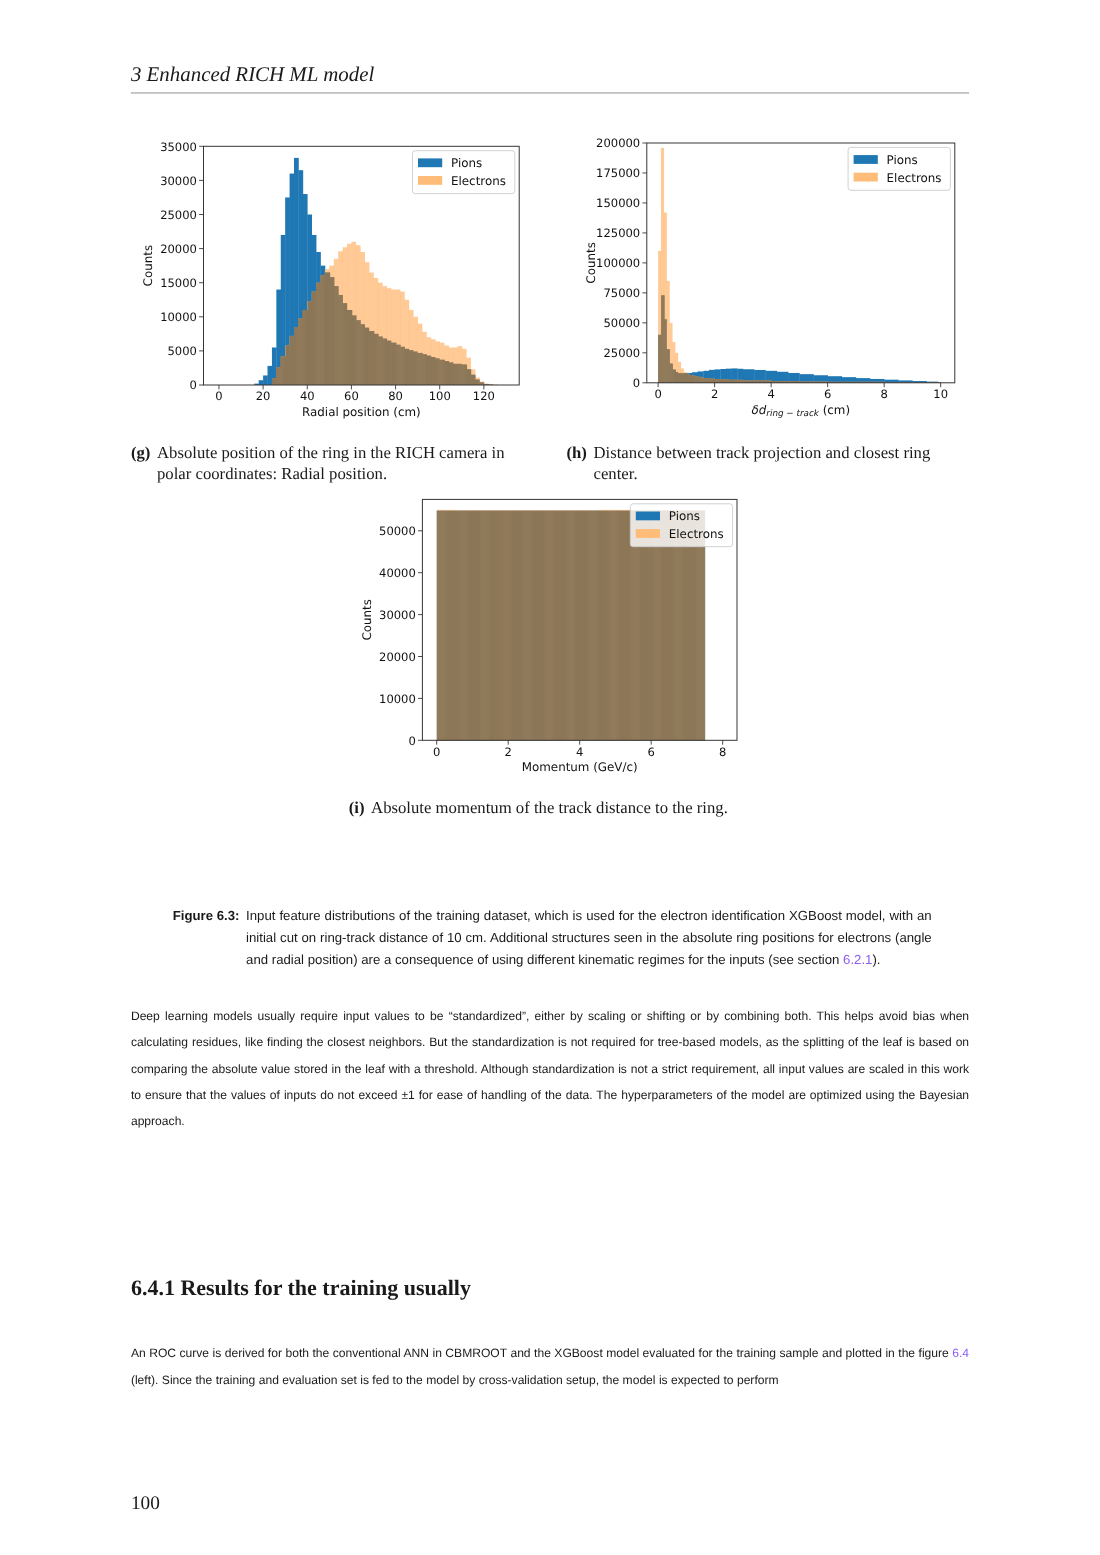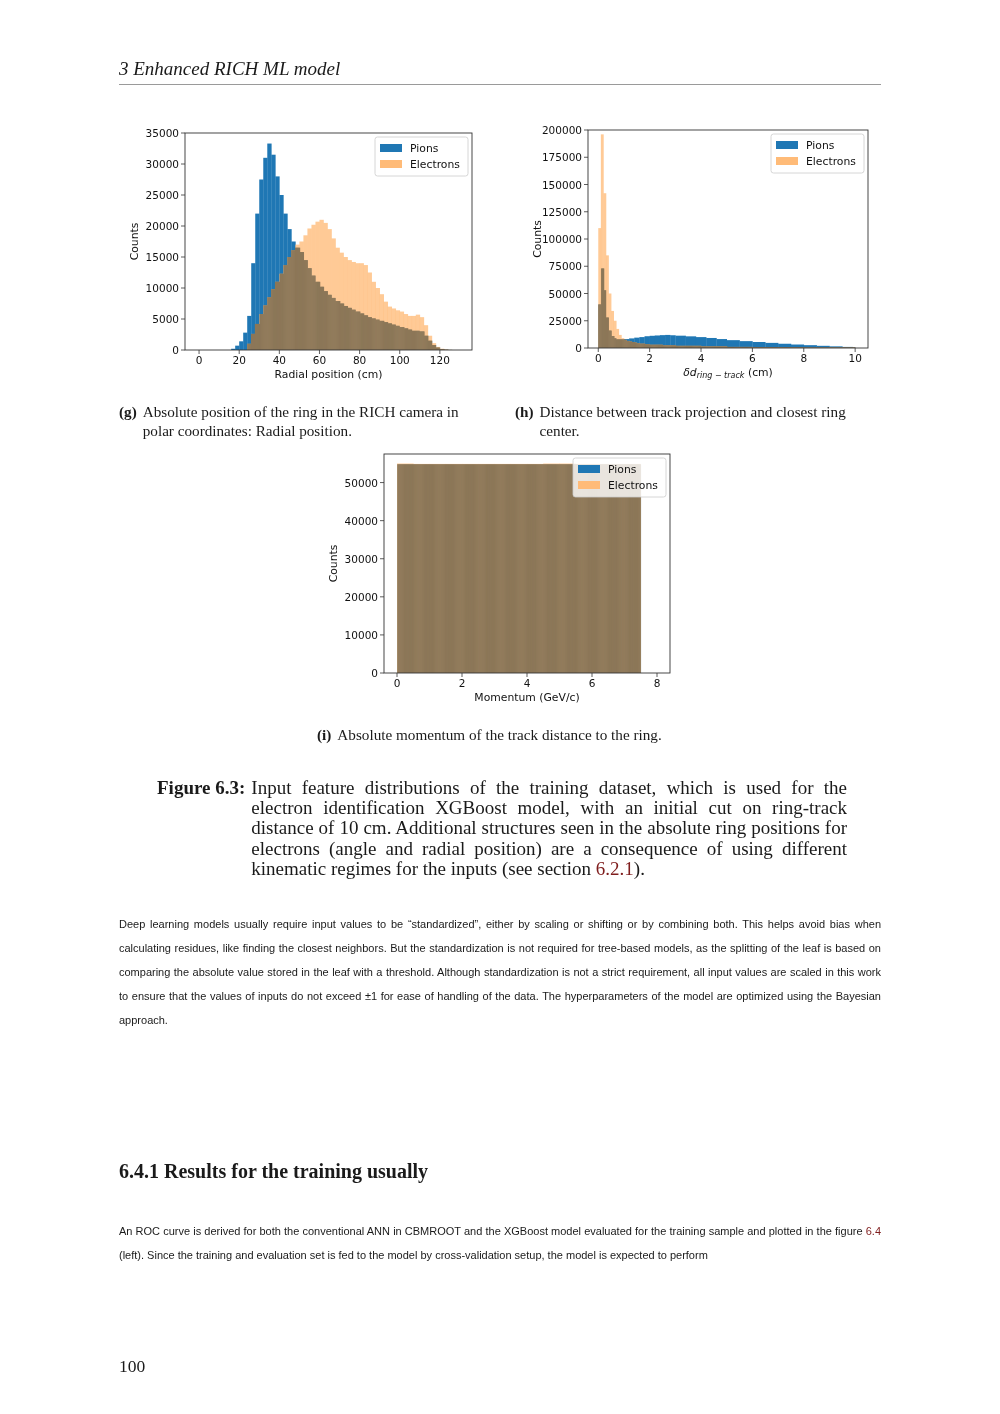--- a/index.html
+++ b/index.html
@@ -6,24 +6,24 @@
   body { width: 1000px; height: 1414px; position: relative; overflow: hidden;
          font-family: "DejaVu Serif", "Liberation Serif", serif; color: #1a1a1a; }
   .abs { position: absolute; }
   .running-head { left: 119px; top: 58px; font-style: italic; font-size: 19px;
                   font-family: "Liberation Serif", "DejaVu Serif", serif; }
   .head-rule { left: 119px; top: 84px; width: 762px; height: 1px; background: #9a9a9a; }
   .caption { font-family: "Liberation Serif", "DejaVu Serif", serif; font-size: 15.2px; line-height: 19px; }
   .caption .lbl { font-weight: bold; }
   .sub-cap { display: flex; }
   .sub-cap .lbl { flex: 0 0 auto; margin-right: 6px; }
-  .figcap { left: 157px; top: 778px; width: 690px; display: flex; font-family: Liberation Serif, serif;
-            font-size: 19px; line-height: 20.2px; text-align: justify; }
+  .figcap { left: 157px; top: 822px; width: 690px; display: flex; font-family: Liberation Sans, sans-serif;
+            font-size: 12px; line-height: 20.2px; text-align: justify; }
   .figcap .lbl { font-weight: bold; flex: 0 0 auto; margin-right: 6px; }
-  .link { color: #7f1d1d; margin-top: 32px; }
+  .link { color: #8b5cf6; margin-top: 32px; }
   .body-text { font-family: Liberation Sans, sans-serif; font-size: 11px; line-height: 24px;
                text-align: justify; text-align-last: left; }
   .section-title { left: 119px; top: 1160px; font-weight: bold; font-size: 20px;
                    font-family: "Liberation Serif", "DejaVu Serif", serif; }
   .page-number { left: 119px; top: 1356px; font-size: 17.5px; font-family: "Liberation Serif", "DejaVu Serif", serif; }
   svg text { font-family: "DejaVu Sans", sans-serif; fill: #111; }
 </style>
 </head>
 <body>
 

